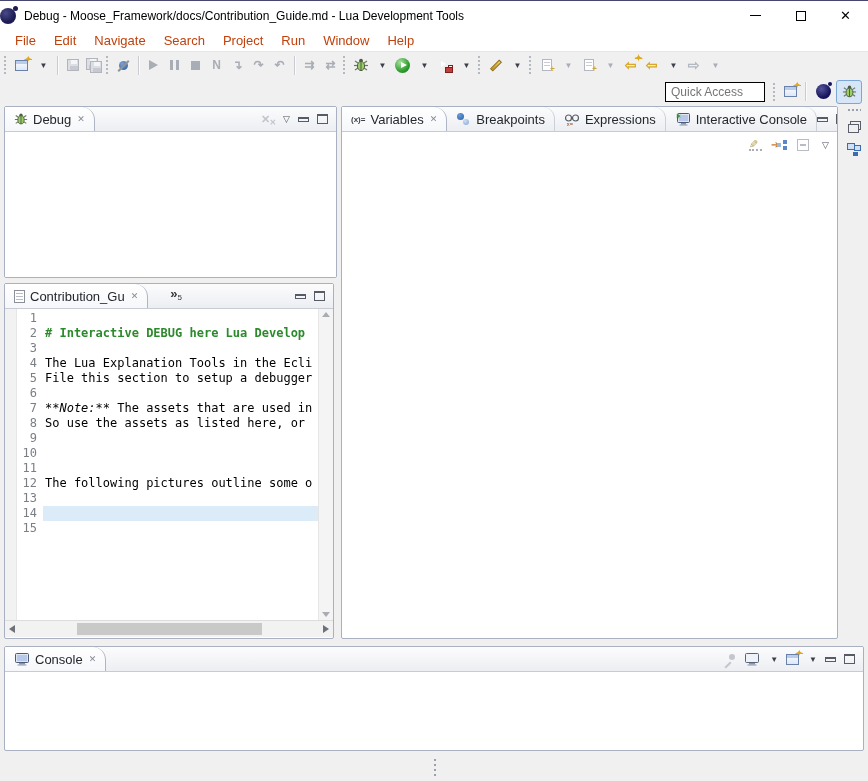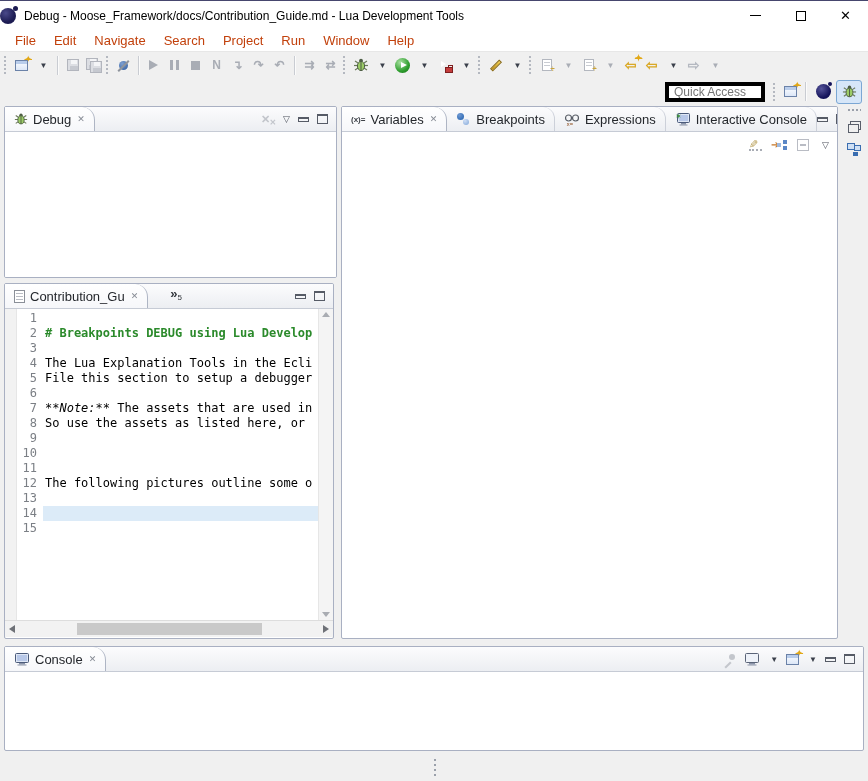--- a/index.html
+++ b/index.html
@@ -65,21 +65,21 @@
   .pen { width:4px; height:13px; background:linear-gradient(#f6d24a,#bd8d15); border:1px solid #8a6a14; transform:rotate(45deg); }
   .docann { width:10px; height:12px; background:#fff; border:1px solid #b3b7bf; position:relative; }
   .docann::before { content:""; position:absolute; left:1px; right:1px; top:2px; height:6px;
     background:repeating-linear-gradient(#c9ccd2 0 1px, transparent 1px 3px); }
   .annmark { position:absolute; right:-4px; bottom:-3px; font-size:8px; color:#c9a43c; line-height:1; }
   .goldarrow { font-size:14px; font-weight:bold; color:#d9a826; line-height:1; }
   .grayarrow { font-size:14px; font-weight:bold; color:#b4b8c0; line-height:1; }
   .editloc { position:relative; }
   .editloc .star8 { top:-4px; right:-6px; }
 
-  .qa-input { width:100px; height:20px; border:4px solid #000000; background:#fff; font-size:12px;
+  .qa-input { width:100px; height:20px; border:1px solid #000000; background:#fff; font-size:12px;
     color:#ef4444; padding:0 5px; font-family:"Liberation Sans", sans-serif; }
   .persp { height:24px; min-width:26px; display:flex; align-items:center; justify-content:center; border-radius:3px; }
   .persp.sel { background:#d6e6f8; border:1px solid #7ba7d4; }
   .sphere { width:15px; height:15px; border-radius:50%;
     background:radial-gradient(circle at 36% 32%, #55549a, #14135a 65%); position:relative; }
   .sphere::after { content:""; position:absolute; top:-2px; right:-1px; width:4px; height:4px; border-radius:50%; background:#14135a; }
 
   
   .part { position:absolute; background:#fff; border:1px solid #a9b0c2; border-radius:2px; overflow:hidden; }
   .tabs { height:25px; background:linear-gradient(#fcfcfd,#eceef2); display:flex; align-items:stretch; border-bottom:1px solid #c6cbd5; }
@@ -458,21 +458,21 @@
         <div>9</div>
           <div>10</div>
         <div>11</div>
           <div>12</div>
         <div>13</div>
           <div>14</div>
         <div>15</div>
       </div>
       <div class="ed-text">
         <div class="row"></div>
-        <div class="row md-heading"># Breakpoints DEBUG using Lua Develop</div>
+        <div class="row md-heading"># Interactive DEBUG here Lua Develop</div>
         <div class="row"></div>
         <div class="row">The Lua Explanation Tools in the Ecli</div>
         <div class="row">File this section to setup a debugger</div>
         <div class="row"></div>
         <div class="row"><span class="md-em">**Note:**</span><span> The assets that are used in</span></div>
         <div class="row">So use the assets as listed here, or</div>
         <div class="row"></div>
         <div class="row"></div>
         <div class="row"></div>
         <div class="row">The following pictures outline some o</div>

